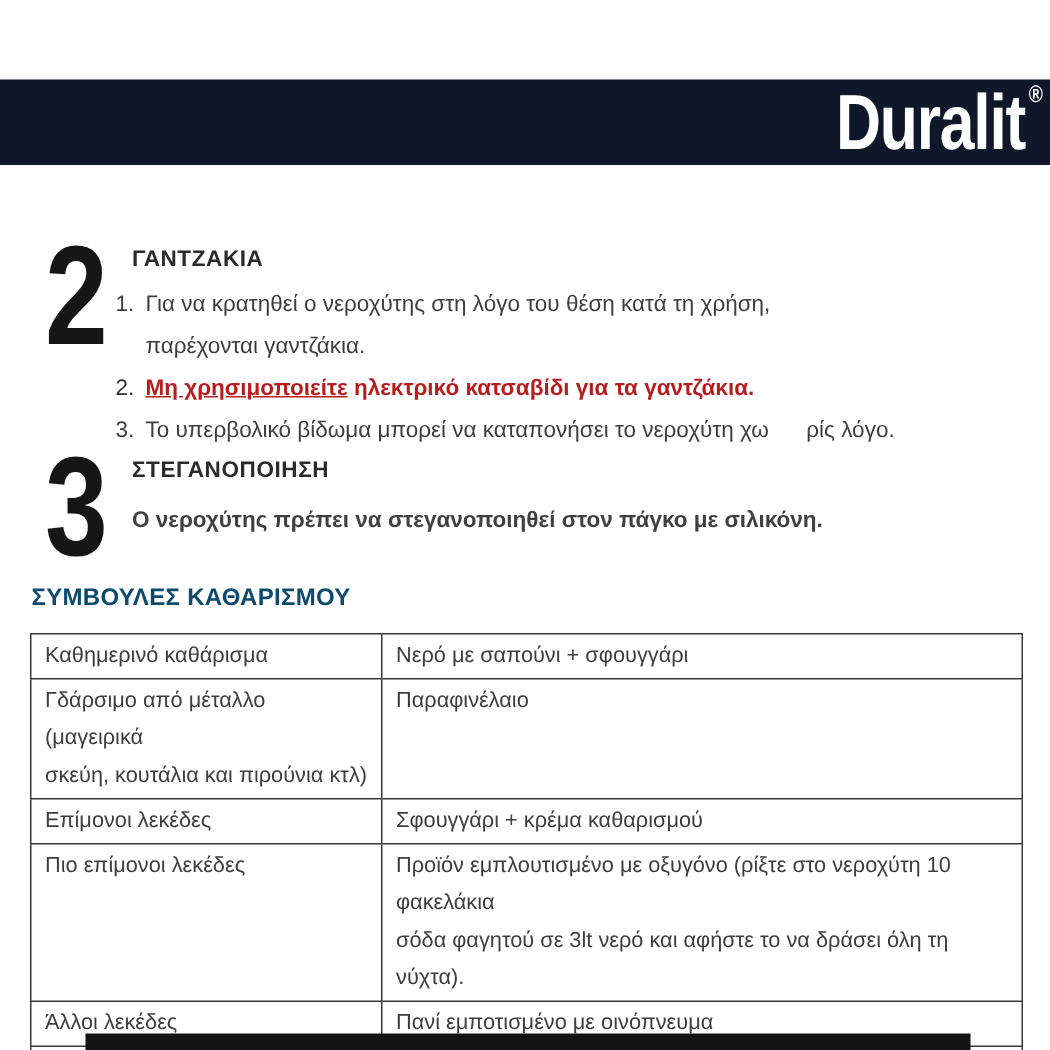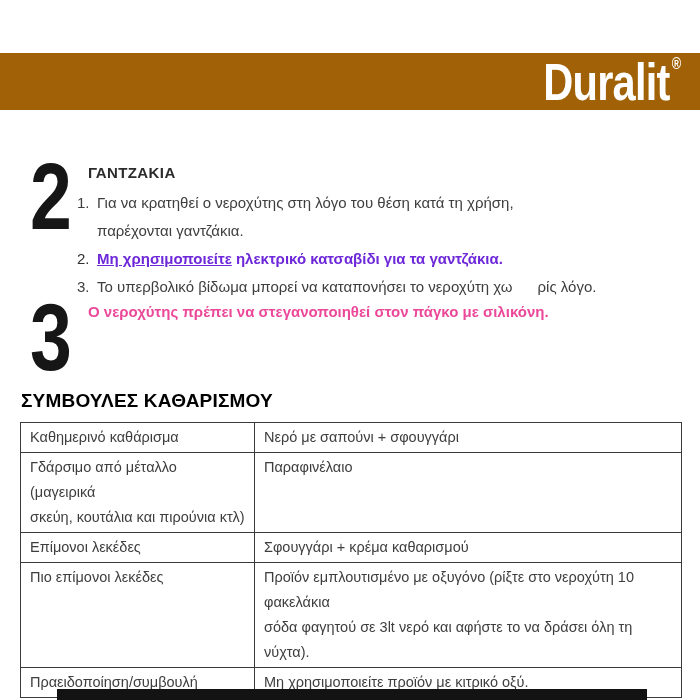--- a/index.html
+++ b/index.html
@@ -5,22 +5,22 @@
   html,body { margin:0; padding:0; background:#ffffff; }
   .page {
     position:relative; width:700px; height:700px; background:#ffffff;
     font-family:"Liberation Sans", sans-serif; overflow:hidden;
     color:#3e3e3e;
   }
 
   
   .top-band {
     position:absolute; left:0; top:53px; width:700px; height:57px;
-    background:#a16207; display:flex; align-items:center; justify-content:flex-end;
-    padding-right:20px; box-sizing:border-box;
+    background:#0f172a; display:flex; align-items:center; justify-content:flex-end;
+    padding-right:6px; box-sizing:border-box;
   }
   .brand {
     color:#ffffff; font-weight:bold; font-size:52px; line-height:1;
     letter-spacing:-1px; transform:scaleX(0.80); transform-origin:100% 50%;
     display:flex; align-items:flex-start; white-space:nowrap;
   }
   .reg-mark { font-size:16px; line-height:1; margin-left:3px; margin-top:0px; font-weight:bold; }
   .bottom-band {
     position:absolute; left:57px; bottom:0; width:590px; height:11px; background:#131313;
   }
@@ -36,28 +36,28 @@
   }
   .section-title {
     font-size:15px; font-weight:bold; color:#2b2b2b; letter-spacing:0.4px;
     line-height:22px; padding-top:2px;
   }
   .olist { margin-left:-11px; margin-top:5px; font-size:15px; line-height:28px; color:#3e3e3e; }
   .li { display:flex; }
   .li-index { flex:0 0 20px; width:20px; }
   .li-text { white-space:pre-wrap; max-width:525px; }
   .li-bold .li-index { color:#303030; }
-  .li-bold .li-text { font-weight:bold; color:#6d28d9; }
+  .li-bold .li-text { font-weight:bold; color:#b91c1c; }
   .underlined { text-decoration:underline; }
-  .section-body { margin-top:0; font-size:15px; font-weight:bold; color:#ec4899; line-height:22px; }
+  .section-body { margin-top:11px; font-size:15px; font-weight:bold; color:#404040; line-height:22px; }
 
   
   .tips-title {
     position:absolute; left:21px; top:390px;
-    font-size:19px; font-weight:bold; color:#000000; letter-spacing:0.2px;
+    font-size:16px; font-weight:bold; color:#0c4a6e; letter-spacing:0.2px;
   }
   .tips-table {
     position:absolute; left:20px; top:422px; width:662px;
     border-collapse:collapse; table-layout:fixed;
     font-size:14.5px; color:#3e3e3e;
   }
   .tips-table td {
     border:1.6px solid #3a3a3a; padding:2px 9px; line-height:25px;
     vertical-align:top; white-space:pre-wrap; overflow:hidden;
   }
@@ -93,20 +93,21 @@
           <span class="li-index">3.</span>
           <span class="li-text">Το υπερβολικό βίδωμα μπορεί να καταπονήσει το νεροχύτη χω      ρίς λόγο.</span>
         </div>
       </div>
     </div>
   </div>
 
   <div class="section section-3">
     <div class="big-num">3</div>
     <div class="section-content">
+      <div class="section-title">ΣΤΕΓΑΝΟΠΟΙΗΣΗ</div>
       <div class="section-body">Ο νεροχύτης πρέπει να στεγανοποιηθεί στον πάγκο με σιλικόνη.</div>
     </div>
   </div>
 
   <div class="tips-title">ΣΥΜΒΟΥΛΕΣ ΚΑΘΑΡΙΣΜΟΥ</div>
 
   <table class="tips-table">
     <tbody>
       <tr>
         <td class="col-label">Καθημερινό καθάρισμα</td>
@@ -120,20 +121,24 @@
       <tr>
         <td class="col-label">Επίμονοι λεκέδες</td>
         <td>Σφουγγάρι + κρέμα καθαρισμού</td>
       </tr>
       <tr>
         <td class="col-label">Πιο επίμονοι λεκέδες</td>
         <td>Προϊόν εμπλουτισμένο με οξυγόνο (ρίξτε στο νεροχύτη 10 φακελάκια
 σόδα φαγητού σε 3lt νερό και αφήστε το να δράσει όλη τη νύχτα).</td>
       </tr>
       <tr>
+        <td class="col-label">Άλλοι λεκέδες</td>
+        <td>Πανί εμποτισμένο με οινόπνευμα</td>
+      </tr>
+      <tr>
         <td class="col-label">Πραειδοποίηση/συμβουλή</td>
         <td>Μη χρησιμοποιείτε προϊόν με κιτρικό οξύ.</td>
       </tr>
     </tbody>
   </table>
 
   <div class="bottom-band"></div>
 
 </div>
 

